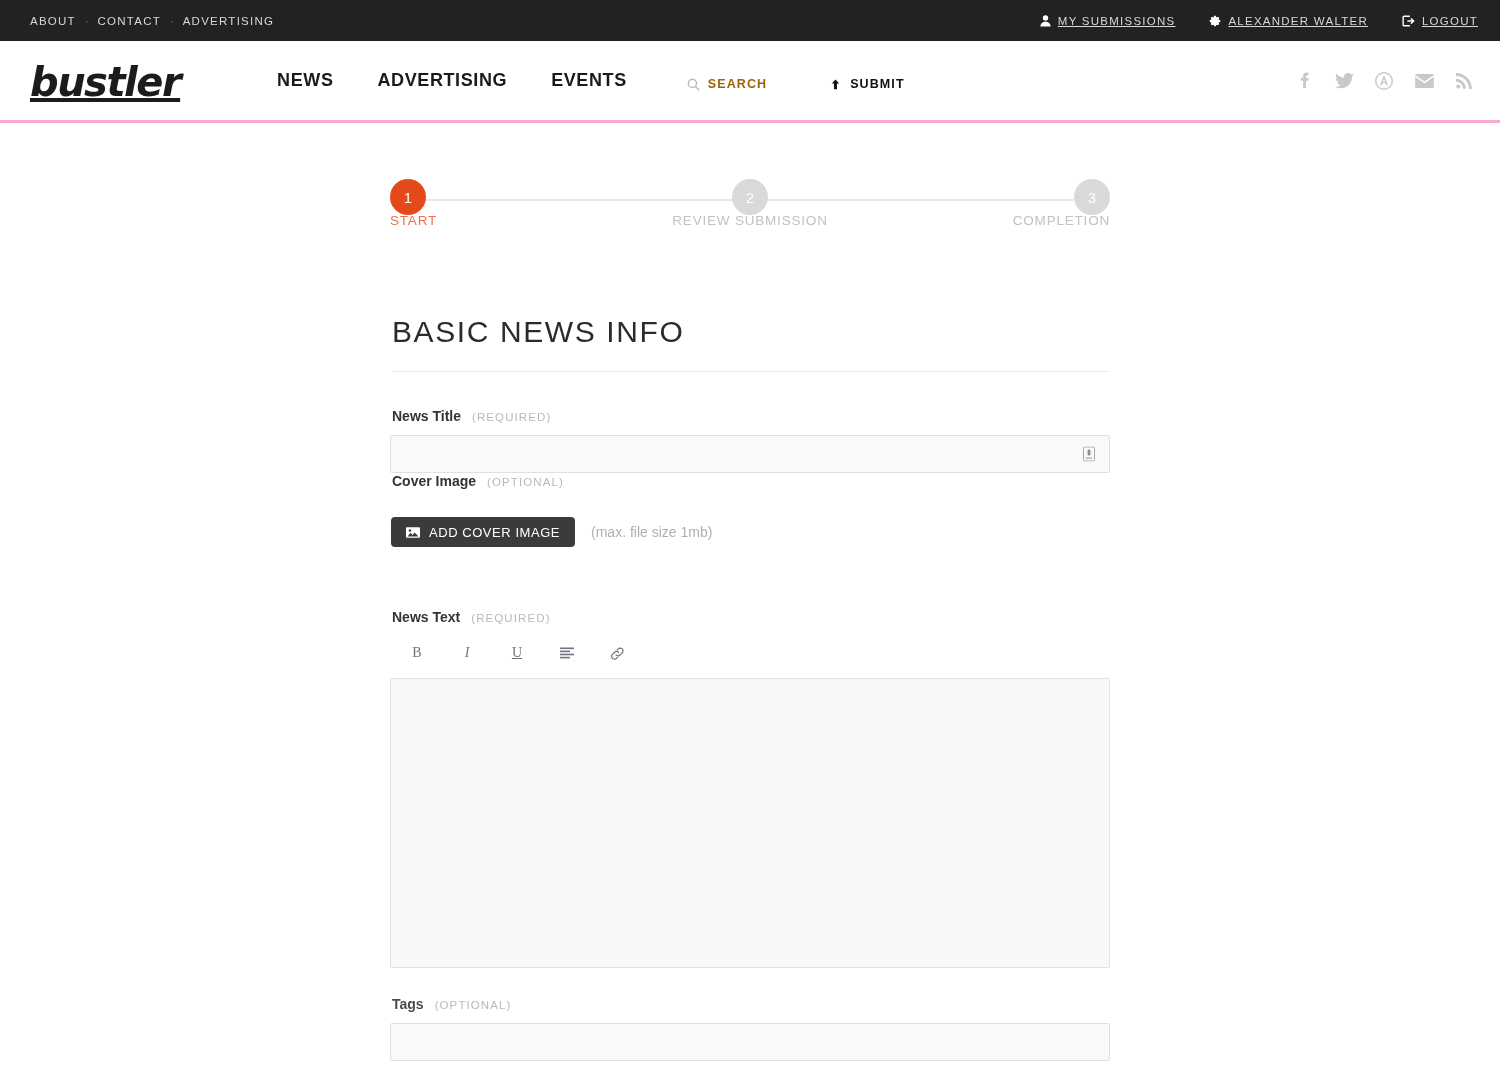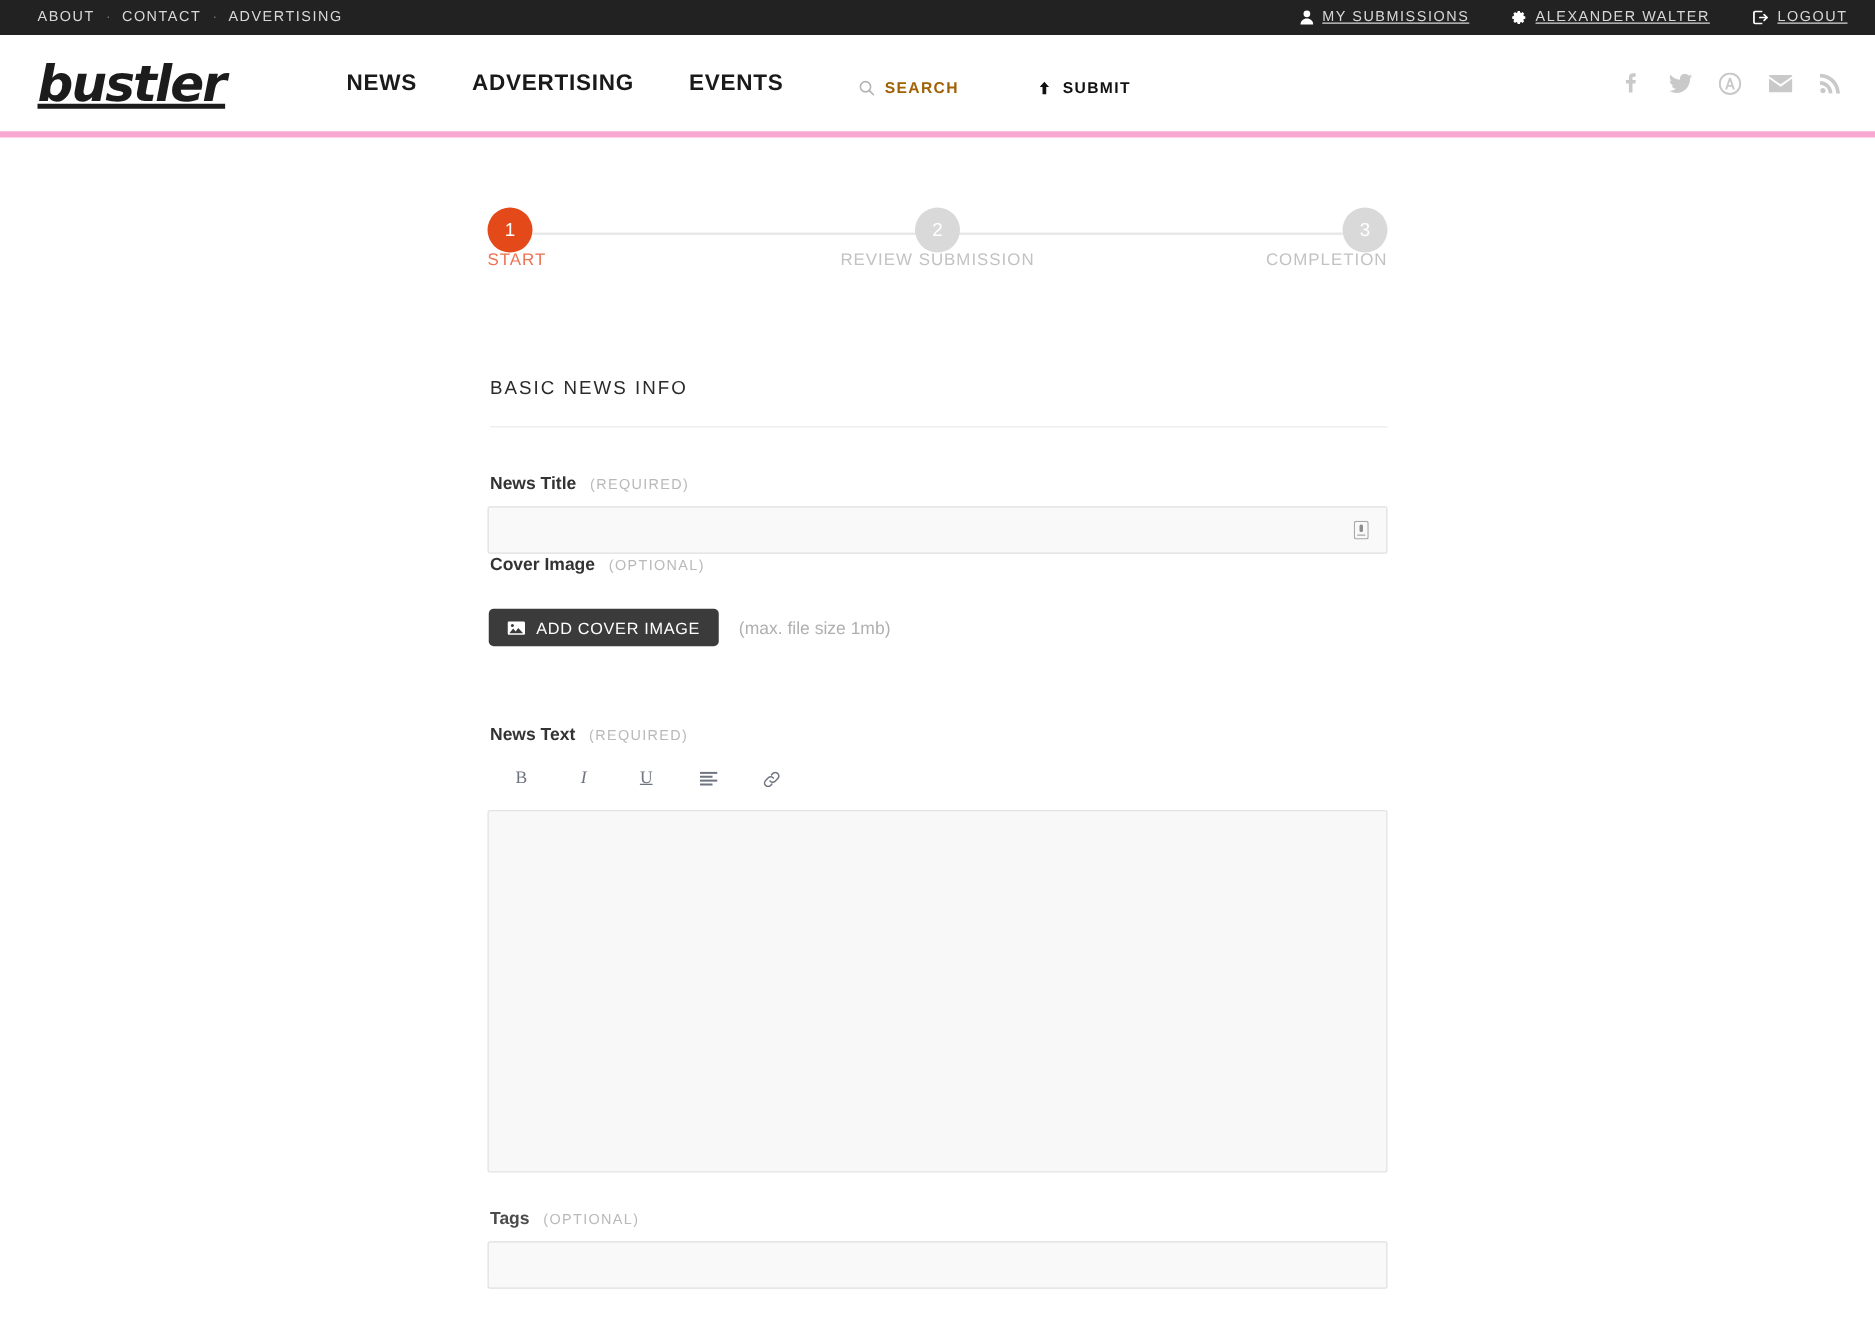--- a/index.html
+++ b/index.html
@@ -6,21 +6,21 @@
   html, body {
     margin: 0; padding: 0;
     width: 1500px; height: 1070px;
     background: #ffffff;
     font-family: "Liberation Sans", sans-serif;
     overflow: hidden;
   }
 
   
   .topbar {
-    height: 28px;
+    height: 41px;
     background: #222222;
     display: flex;
     align-items: center;
     justify-content: space-between;
     padding: 0 22px 0 30px;
   }
   .topbar-left { display: flex; align-items: center; }
   .topbar-right { display: flex; align-items: center; }
   .top-link {
     color: #d8d8d8;
@@ -43,21 +43,21 @@
   .top-item .ti-icon {
     margin-right: 7px;
     display: inline-flex;
     align-items: center;
     color: #ffffff;
   }
 
   
   .header {
     height: 82px;
-    border-bottom: 5px solid #f9a8d4;
+    border-bottom: 3px solid #f9a8d4;
     display: flex;
     align-items: center;
     padding: 0 30px;
     position: relative;
     background: #fff;
   }
   .logo {
     font-family: "DejaVu Sans", sans-serif;
     font-size: 40px;
     font-weight: bold;
@@ -162,21 +162,21 @@
   }
   .step.s1 .step-circle { left: 0; background: #e4491a; }
   .step.s1 .step-label  { left: 0; color: #ee7151; }
   .step.s2 .step-circle { left: 50%; transform: translateX(-50%); }
   .step.s2 .step-label  { left: 50%; transform: translateX(-50%); }
   .step.s3 .step-circle { right: 0; }
   .step.s3 .step-label  { right: 0; }
 
   
   .section-title {
-    font-size: 15px;
+    font-size: 30px;
     font-weight: 300;
     letter-spacing: 1.6px;
     color: #2b2b2b;
     padding-bottom: 22px;
     border-bottom: 1px solid #ebebeb;
     margin: 0 0 36px 2px;
   }
 
   .field { }
   .field-label {

